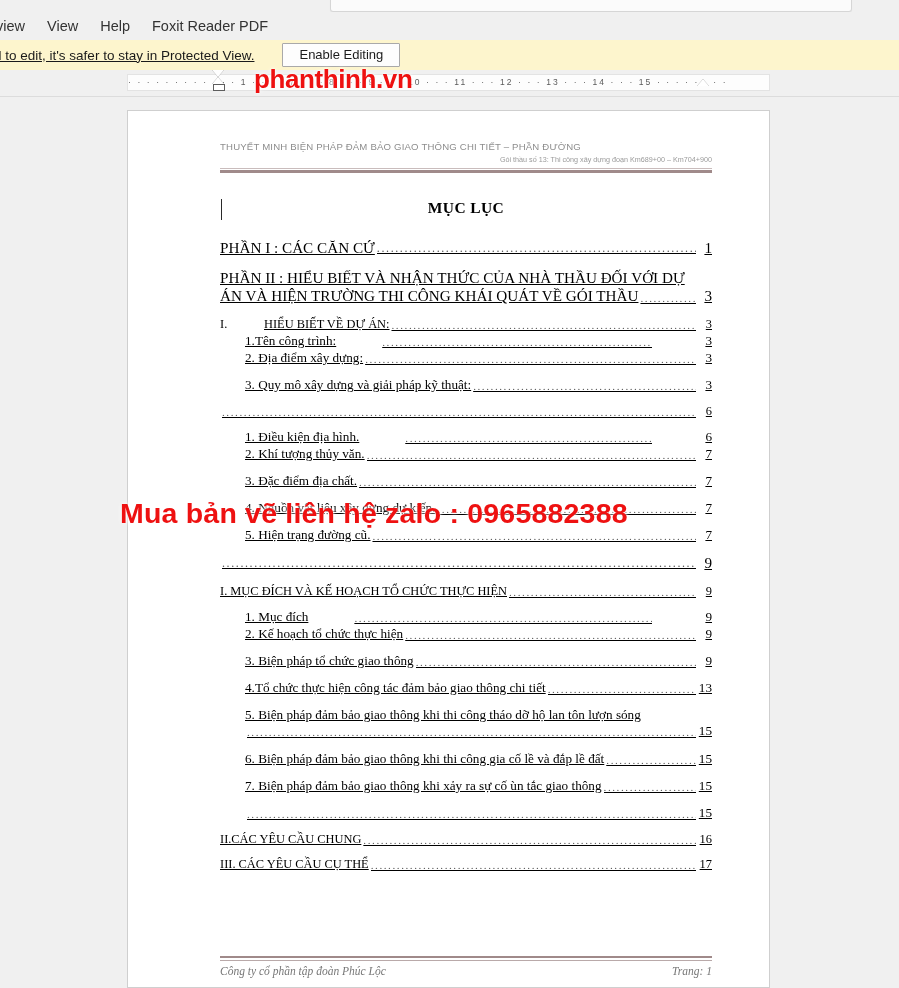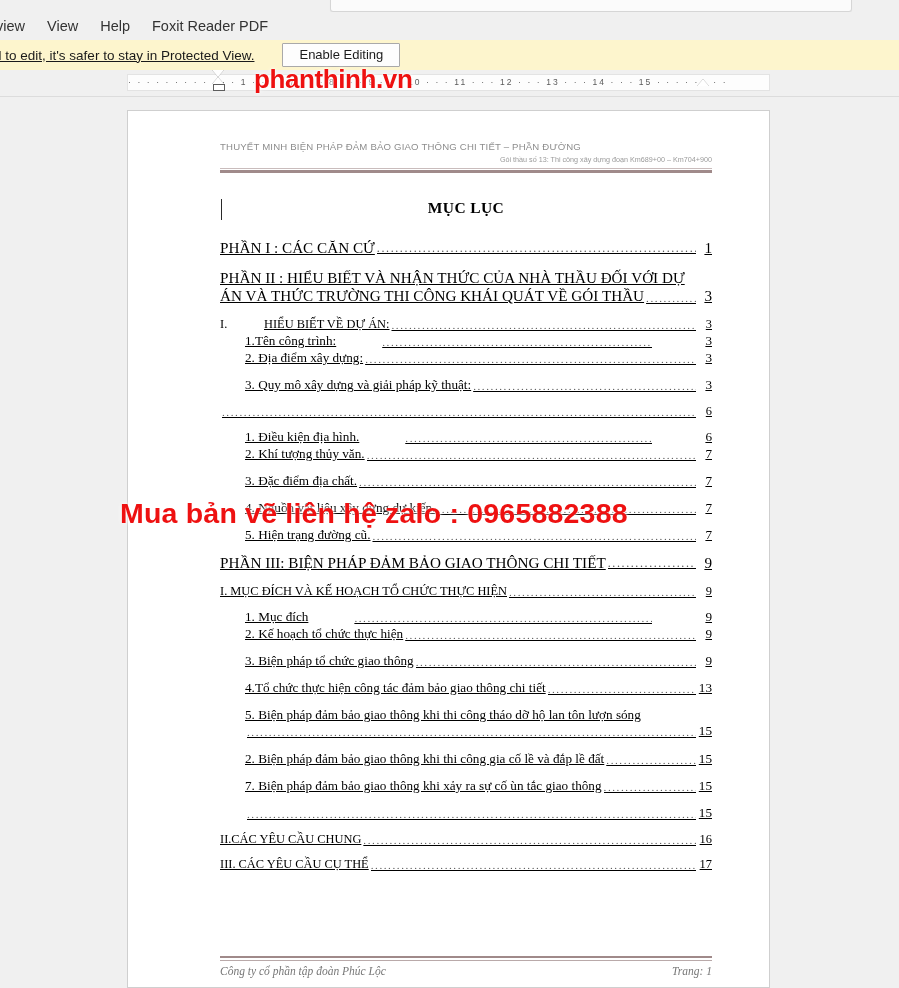--- a/index.html
+++ b/index.html
@@ -225,21 +225,21 @@
 
       <div class="toc" id="toc">
           <div class="toc-row lvl-part">
             <span class="toc-label">PHẦN I : CÁC CĂN CỨ</span>
             <span class="toc-dots">...........................................................................................................................................................................................................................</span>
             <span class="toc-page">1</span>
           </div>
           <div class="toc-2line">
             <div class="w-line1">PHẦN II : HIỂU BIẾT VÀ NHẬN THỨC CỦA NHÀ THẦU ĐỐI VỚI DỰ</div>
             <div class="w-line2">
-              <span class="toc-label">ÁN VÀ THỨC TRƯỜNG THI CÔNG KHÁI QUÁT VỀ GÓI THẦU</span>
+              <span class="toc-label">ÁN VÀ HIỆN TRƯỜNG THI CÔNG KHÁI QUÁT VỀ GÓI THẦU</span>
               <span class="toc-dots">...........................................................................................................................................................................................................................</span>
               <span class="toc-page">3</span>
             </div>
           </div>
           <div class="toc-row lvl-roman">
             <span class="toc-label"><span class="roman-num">I.</span><span>HIỂU BIẾT VỀ DỰ ÁN:</span></span>
             <span class="toc-dots">...........................................................................................................................................................................................................................</span>
             <span class="toc-page">3</span>
           </div>
           <div class="toc-row lvl-2-tight">
@@ -280,21 +280,20 @@
             <span class="toc-label">4. Nguồn vật liệu xây dựng dự kiến.</span>
             <span class="toc-dots">...........................................................................................................................................................................................................................</span>
             <span class="toc-page">7</span>
           </div>
           <div class="toc-row lvl-2">
             <span class="toc-label">5. Hiện trạng đường cũ. </span>
             <span class="toc-dots">...........................................................................................................................................................................................................................</span>
             <span class="toc-page">7</span>
           </div>
           <div class="toc-row lvl-part">
-            <span class="toc-label">PHẦN III: BIỆN PHÁP ĐẢM BẢO GIAO THÔNG CHI TIẾT </span>
             <span class="toc-dots">...........................................................................................................................................................................................................................</span>
             <span class="toc-page">9</span>
           </div>
           <div class="toc-row lvl-1">
             <span class="toc-label">I. MỤC ĐÍCH VÀ KẾ HOẠCH TỔ CHỨC THỰC HIỆN</span>
             <span class="toc-dots">...........................................................................................................................................................................................................................</span>
             <span class="toc-page">9</span>
           </div>
           <div class="toc-row lvl-2-tight">
             <span class="toc-label">1. Mục đích</span>
@@ -317,21 +316,21 @@
             <span class="toc-page">13</span>
           </div>
           <div class="toc-wrap2">
             <div class="w-line1">5. Biện pháp đảm bảo giao thông khi thi công tháo dỡ hộ lan tôn lượn sóng</div>
             <div class="w-line2">
               <span class="toc-dots">...........................................................................................................................................................................................................................</span>
               <span class="toc-page">15</span>
             </div>
           </div>
           <div class="toc-row lvl-2">
-            <span class="toc-label">2. Biện pháp đảm bảo giao thông khi thi công gia cố lề và đắp lề đất </span>
+            <span class="toc-label">6. Biện pháp đảm bảo giao thông khi thi công gia cố lề và đắp lề đất </span>
             <span class="toc-dots">...........................................................................................................................................................................................................................</span>
             <span class="toc-page">15</span>
           </div>
           <div class="toc-row lvl-2">
             <span class="toc-label">7. Biện pháp đảm bảo giao thông khi xảy ra sự cố ùn tắc giao thông </span>
             <span class="toc-dots">...........................................................................................................................................................................................................................</span>
             <span class="toc-page">15</span>
           </div>
           <div class="toc-row lvl-2">
             <span class="toc-dots">...........................................................................................................................................................................................................................</span>

